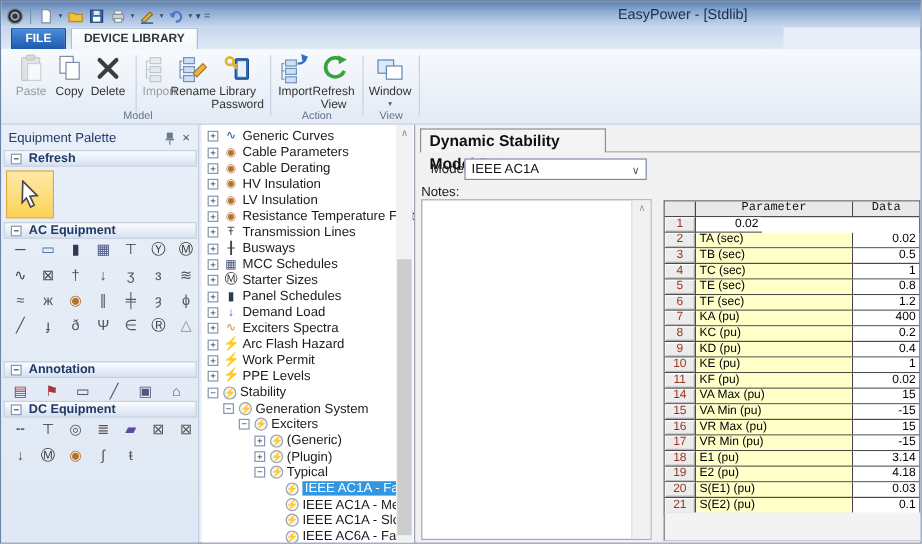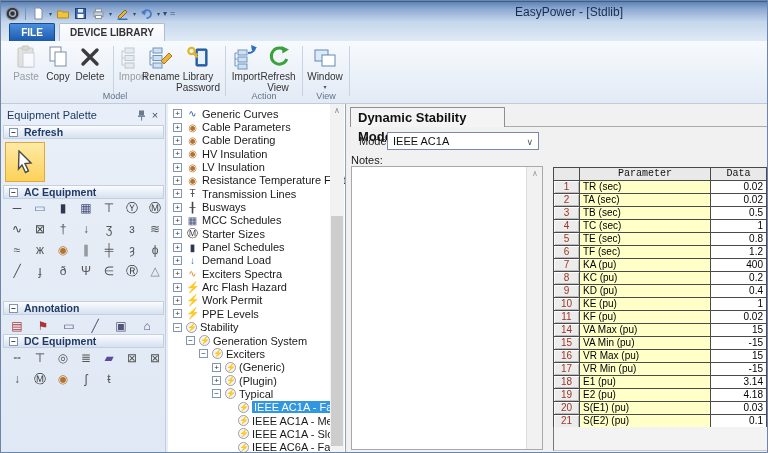--- a/index.html
+++ b/index.html
@@ -18,21 +18,21 @@
   .qat { position:absolute; left:4px; top:2px; height:18px; display:flex; align-items:center; gap:3px; }
   .qat-icon { width:15px; height:15px; display:inline-flex; align-items:center; justify-content:center; cursor:pointer; }
   .qat-sep { width:1px; height:13px; background:#7a93b8; margin:0 2px; }
   .qat-caret { font-size:6px; color:#2f4a70; cursor:pointer; }
   #title-text {
     position:absolute; left:568px; top:3px; transform:translateX(-50%);
     font-size:12px; color:#1a2c50; white-space:nowrap;
   }
   
   #tabrow {
-    position:absolute; left:0; top:22px; width:768px; height:18px;
+    position:absolute; left:0; top:22px; width:652px; height:18px;
     background:linear-gradient(180deg,#c6d7ec,#e0eaf6);
   }
   .rtab { position:absolute; top:0; height:18px; line-height:18px; text-align:center;
     font-size:10px; cursor:pointer; }
   #tab-file {
     left:8px; width:46px; color:#fff; font-weight:bold;
     background:linear-gradient(180deg,#4a8ede,#1d59ac);
     border:1px solid #164a92; border-bottom:none; border-radius:2px 2px 0 0;
   }
   #tab-devlib {
@@ -528,21 +528,20 @@
 
       <div id="ptable">
         <div class="trow thead">
           <div class="cell num"></div>
           <div class="cell param">Parameter</div>
           <div class="cell val">Data</div>
         </div>
         <div>
             <div class="trow">
               <div class="cell num">1</div>
-              <div class="cell param">TR (sec)</div>
               <div class="cell val">0.02</div>
             </div>
             <div class="trow">
               <div class="cell num">2</div>
               <div class="cell param">TA (sec)</div>
               <div class="cell val">0.02</div>
             </div>
             <div class="trow">
               <div class="cell num">3</div>
               <div class="cell param">TB (sec)</div>

